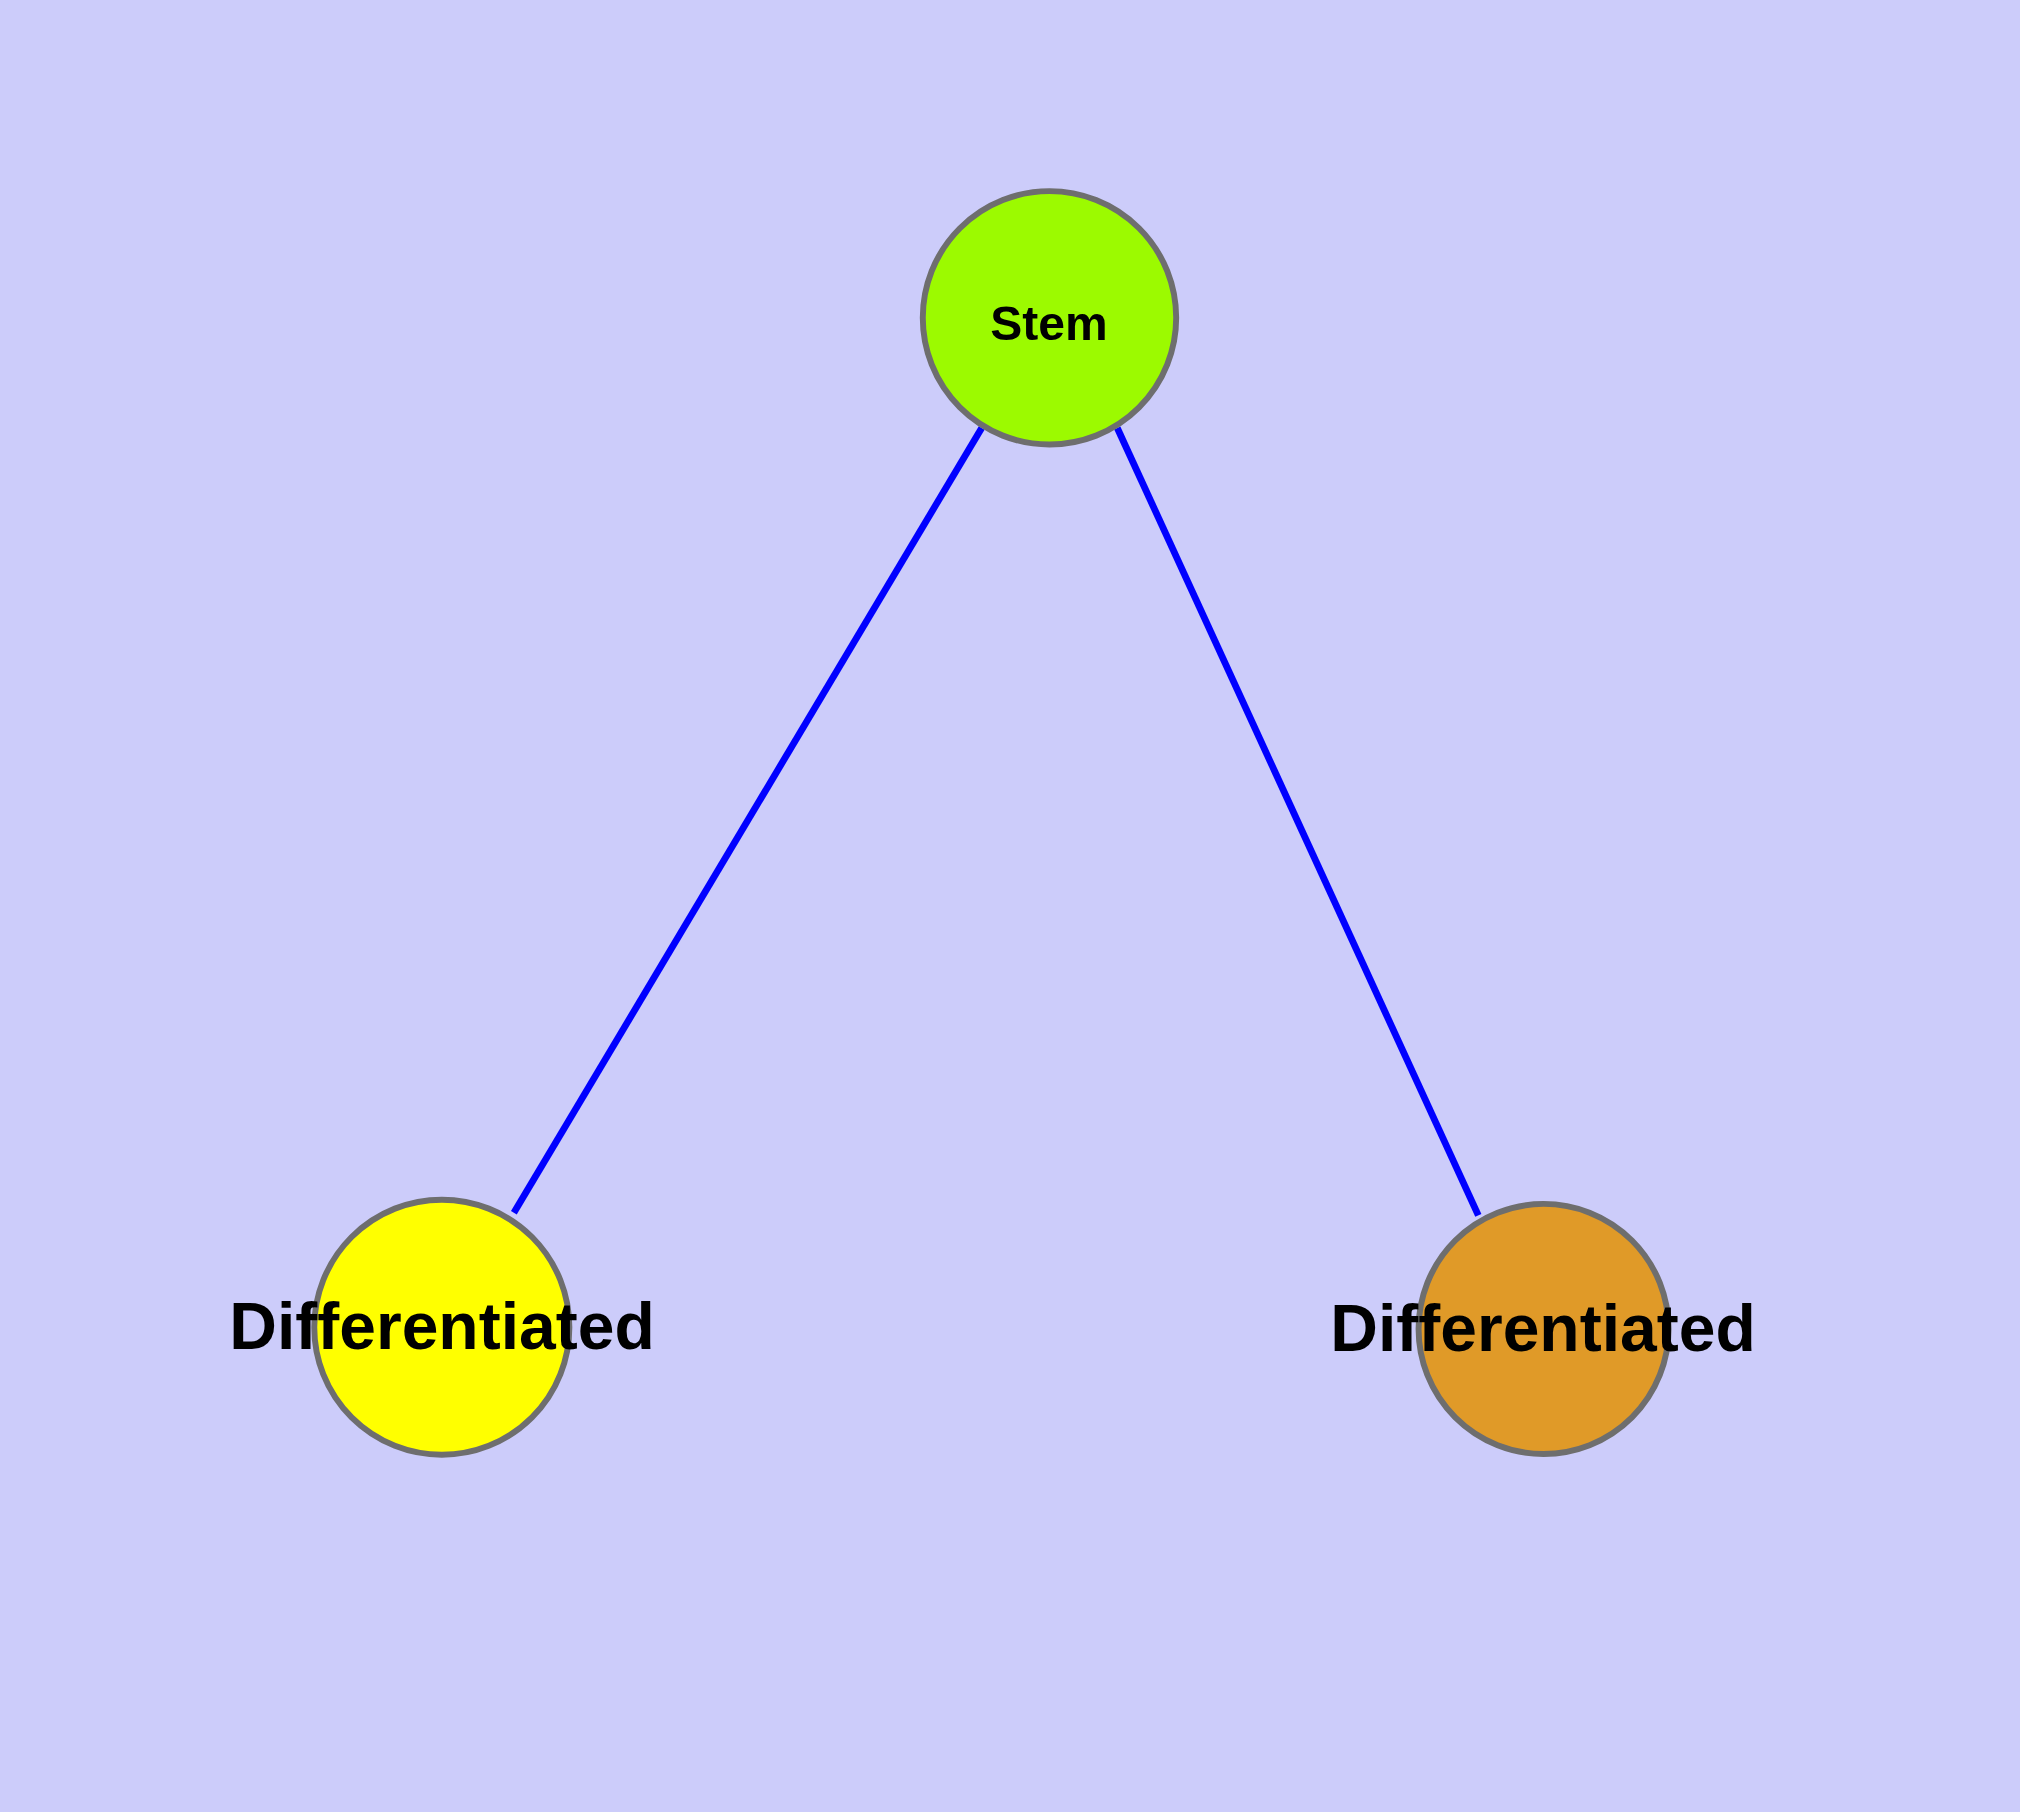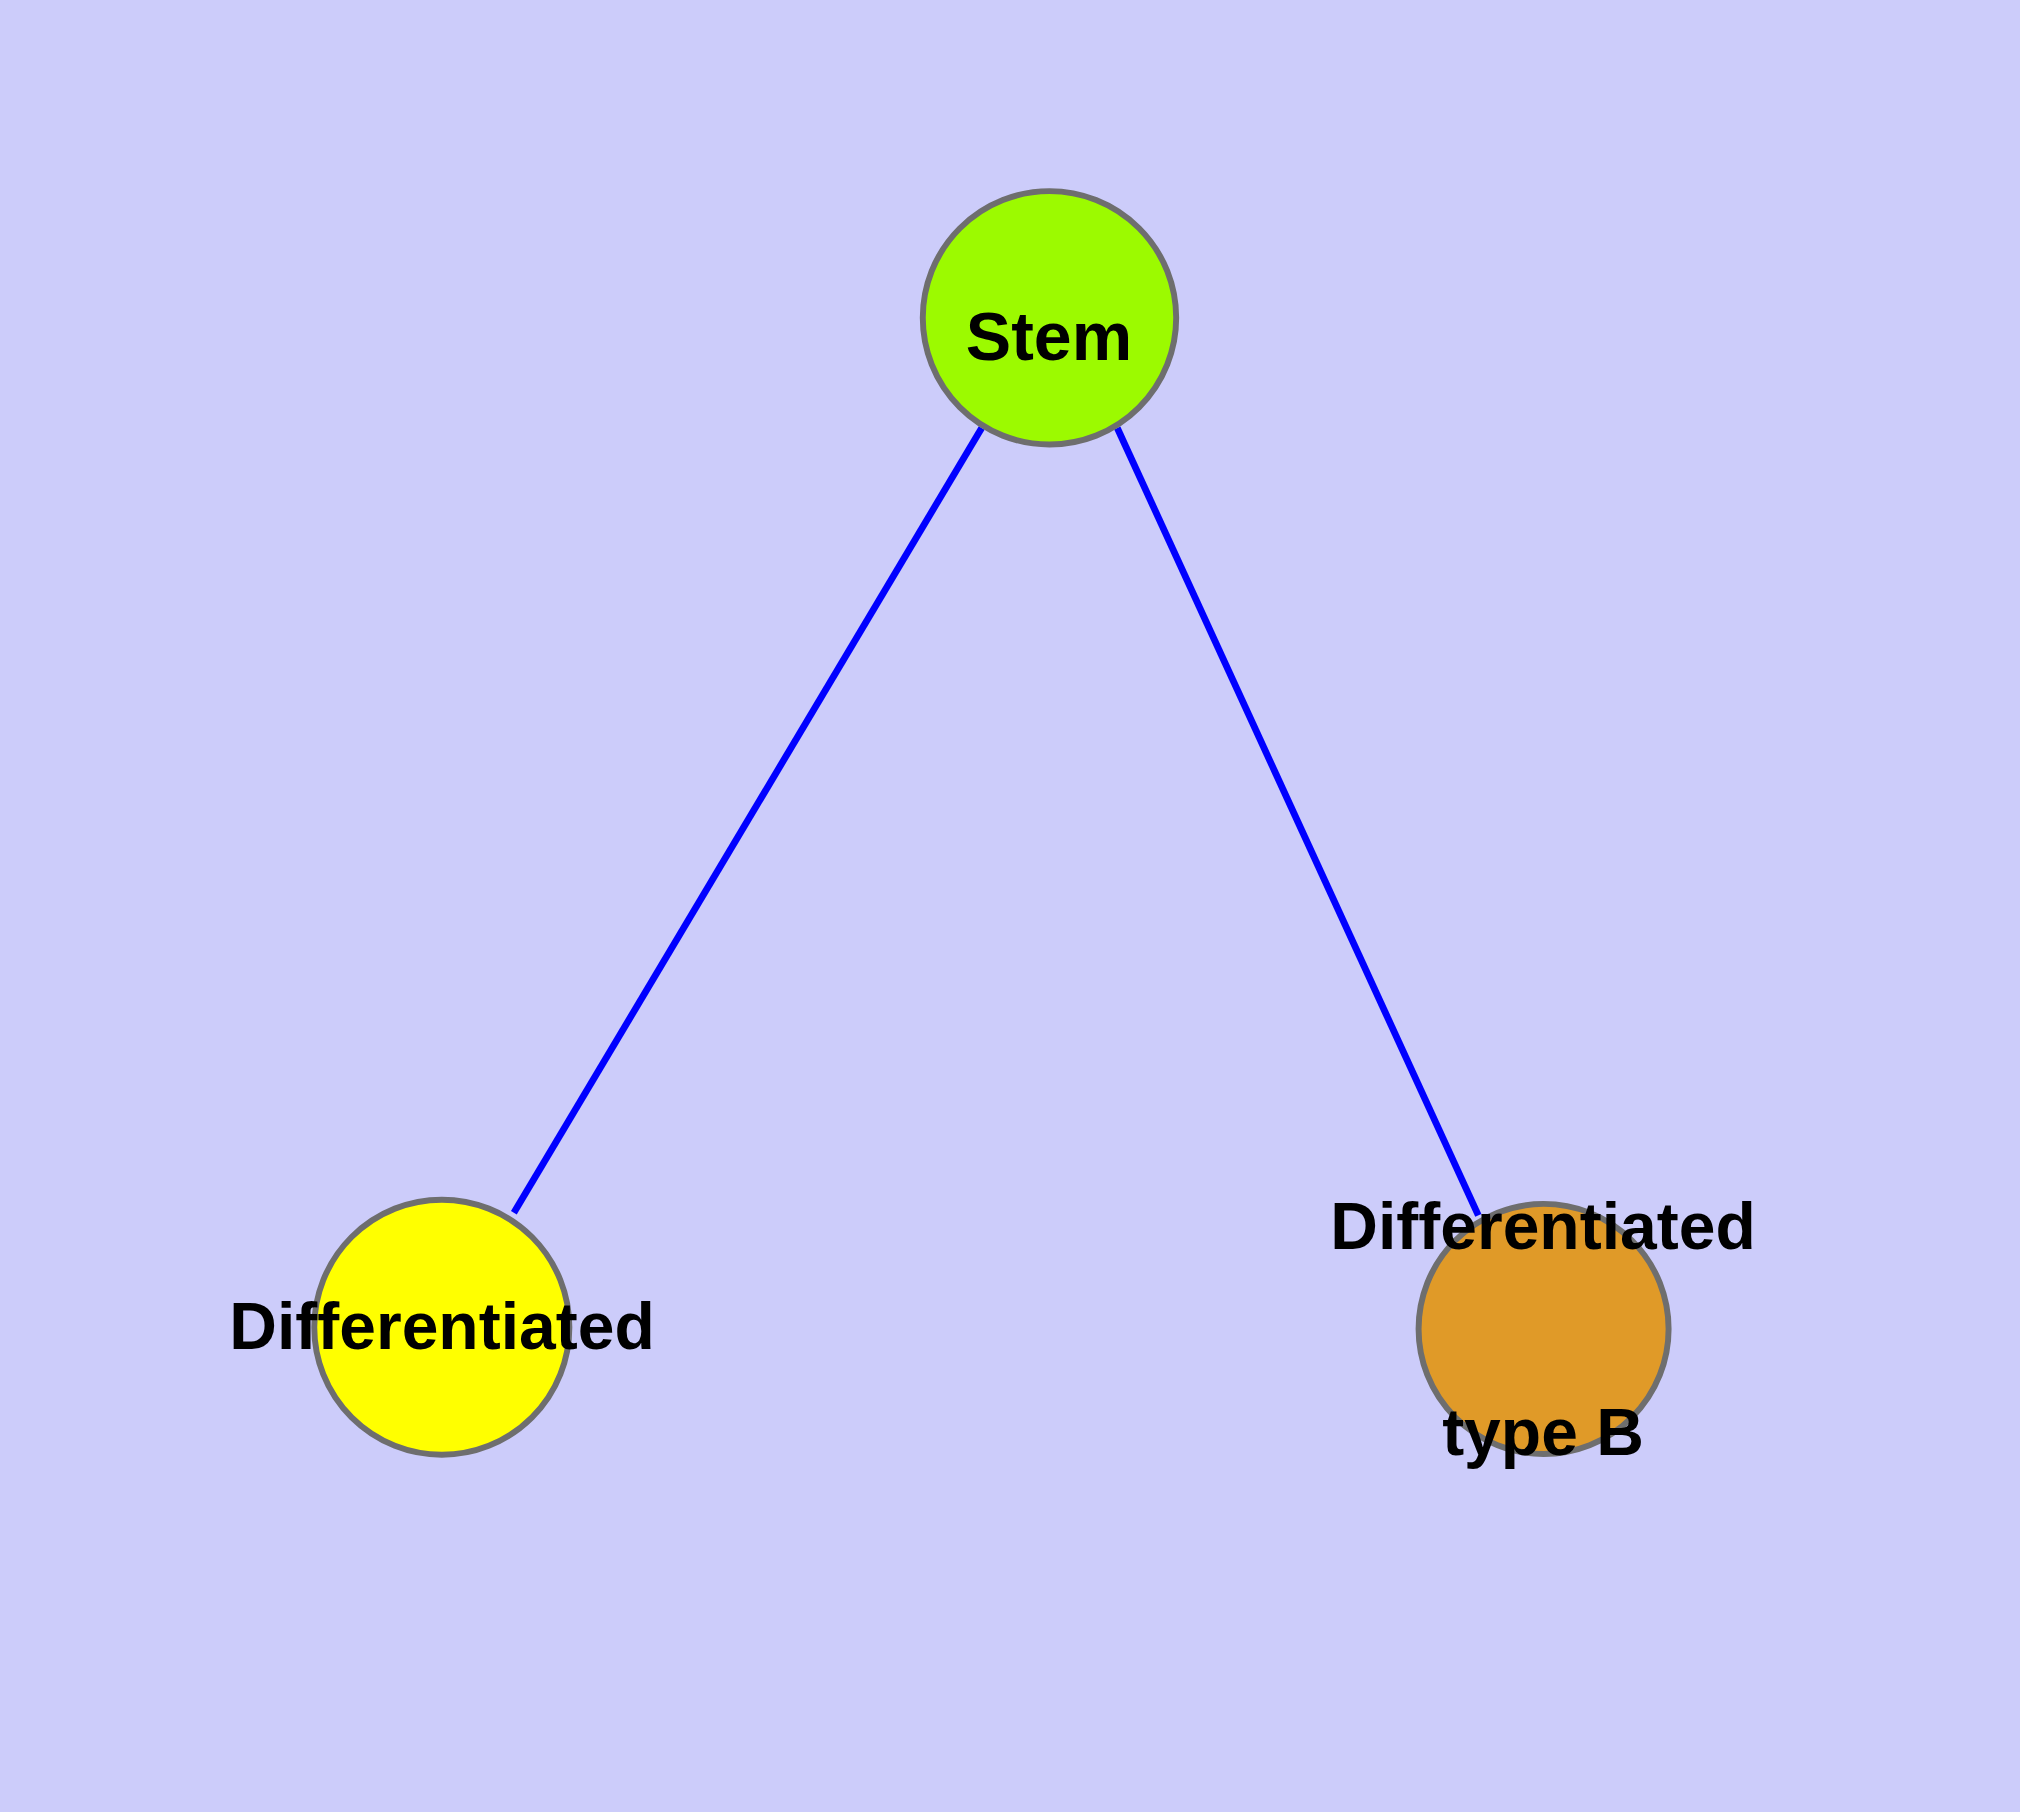--- a/index.html
+++ b/index.html
@@ -27,23 +27,23 @@
     text-align: center;
     font-family: "Liberation Sans", sans-serif;
     font-weight: bold;
     color: #000000;
     white-space: pre;
     line-height: 1.04;
     pointer-events: none;
     transform: translate(-50%, -50%);
   }
   .label-stem {
-    font-size: 68px;
+    font-size: 48px;
     left: 1049px;
-    top: 336px;
+    top: 324px;
   }
   .label-a {
     font-size: 66px;
     left: 442px;
     top: 1327px;
   }
   .label-b {
     font-size: 66px;
     left: 1543px;
     top: 1329px;
@@ -67,17 +67,16 @@
   </svg>
 
   <div class="node-label label-stem">Stem</div>
 
   <div class="node-label label-a">
     <div>Differentiated</div>
   </div>
 
   <div class="node-label label-b">
     <div>Differentiated</div>
-    <div>type B</div>
   </div>
 
 </div>
 
 
 </body></html>

